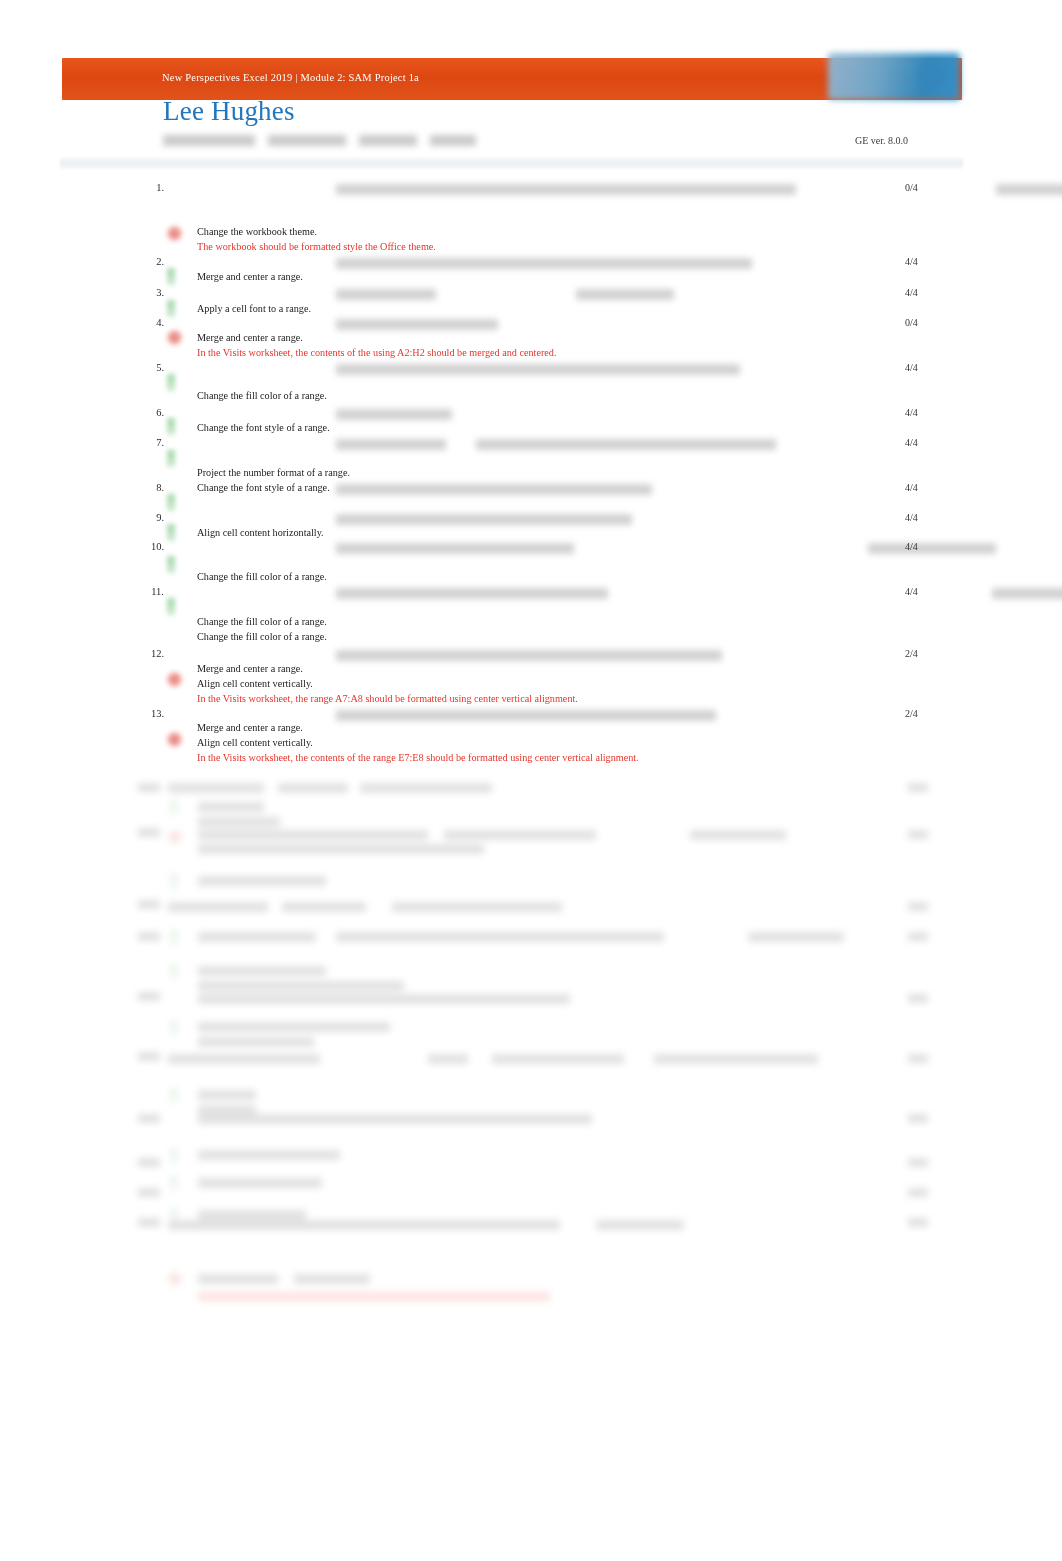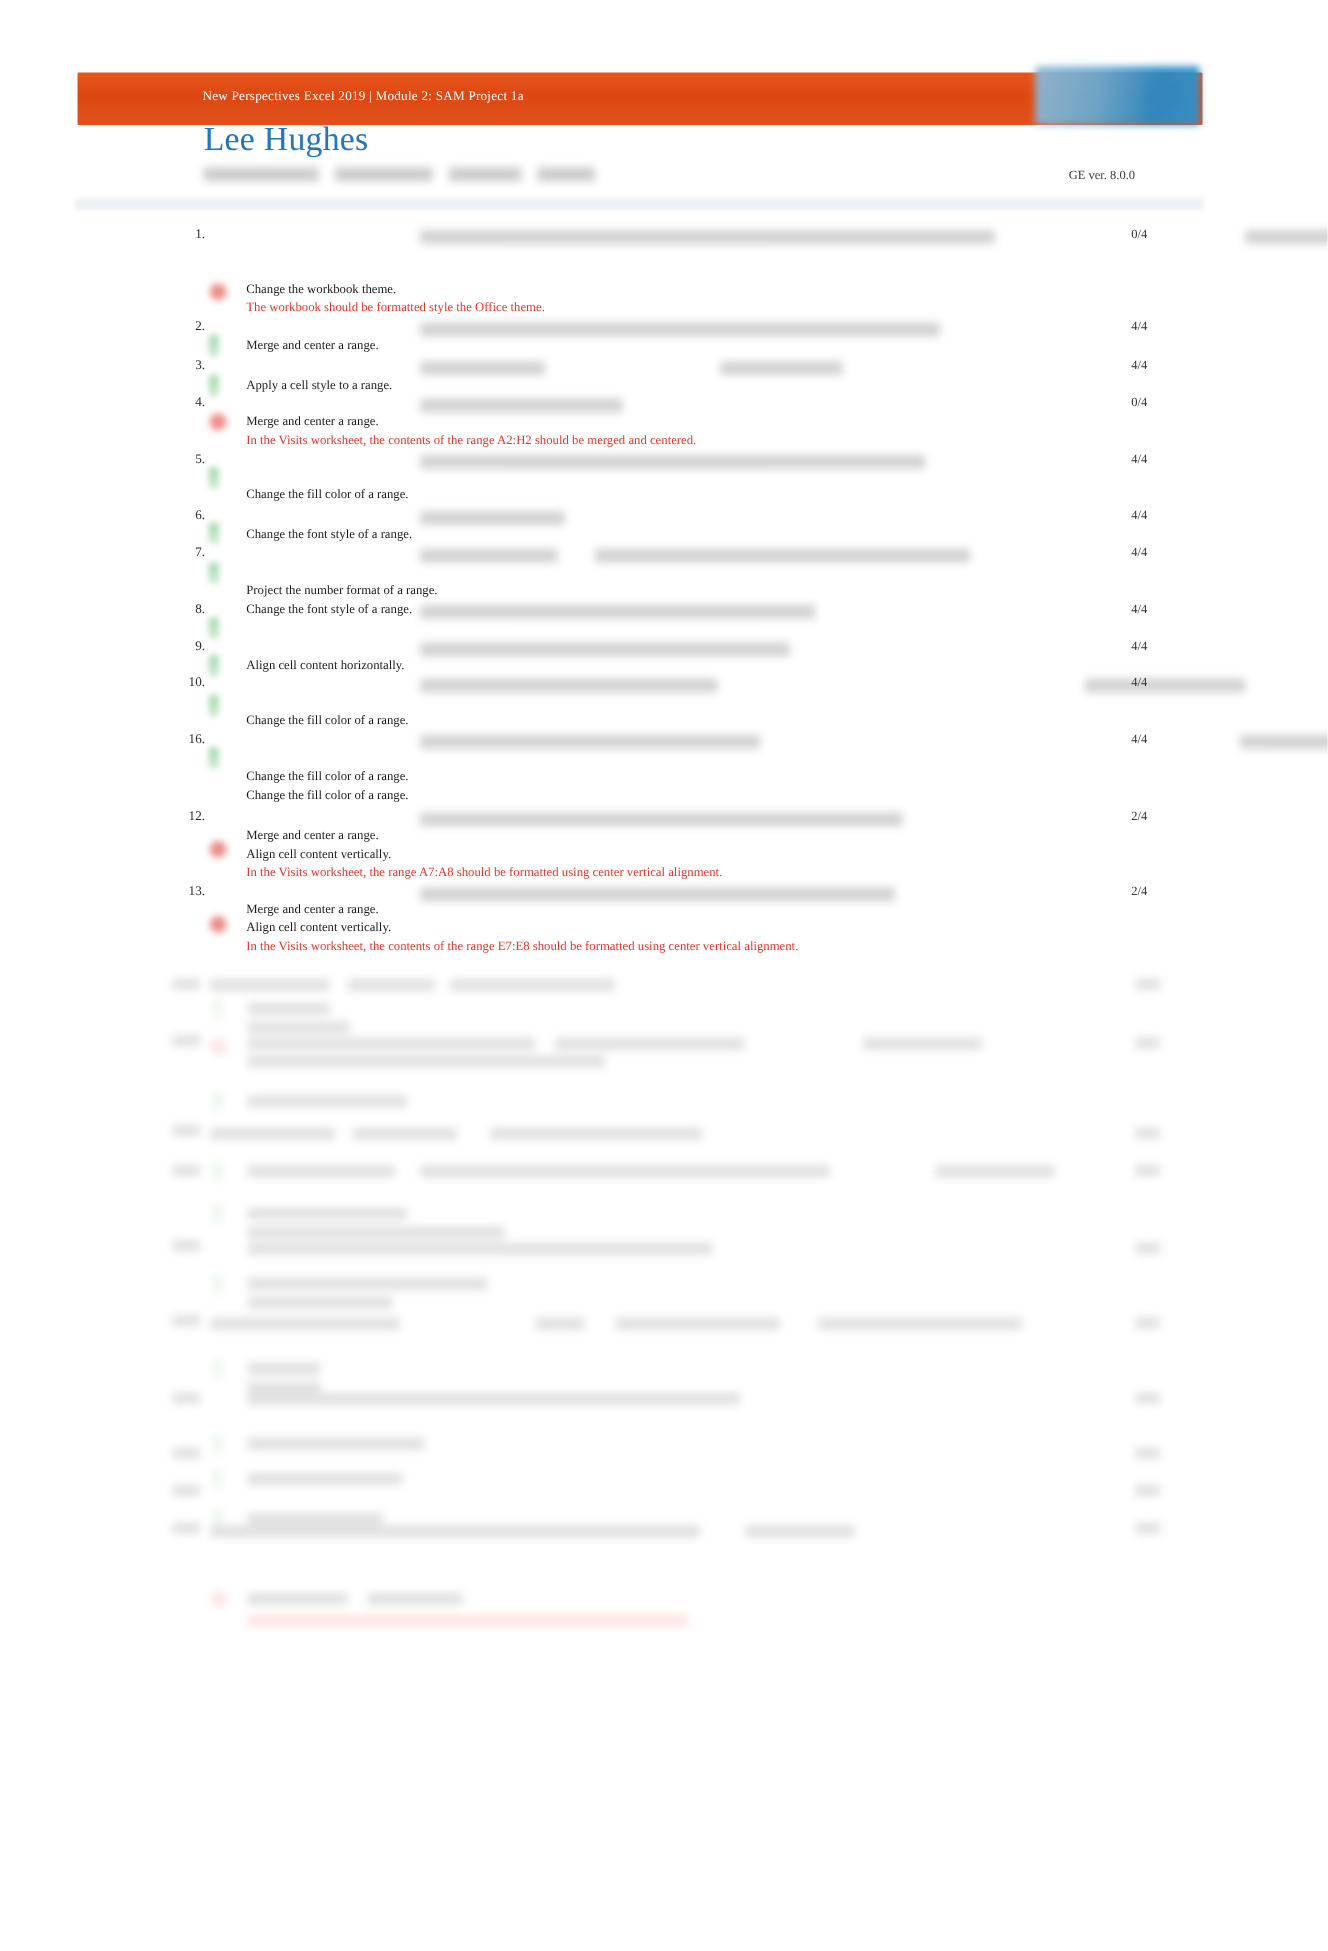--- a/index.html
+++ b/index.html
@@ -104,29 +104,29 @@
       <div class="score" style="top: 256px;">4/4</div>
       <div class="icon good" style="top: 268px;"></div>
       <div class="sub" style="top: 271px;">Merge and center a range.</div>
       <div class="num" style="left: 140px; top: 287px;">3.</div>
       <div class="blurtitle" style="left: 0px; top: 287px; position: absolute; width: 1062px; height: 16px;">
         <i style="margin-left: 168px; width: 100px; margin-right: 0px; position: absolute; left: 168px; top: 2px;"></i>
         <i style="margin-left: 288px; width: 98px; margin-right: 0px; position: absolute; left: 288px; top: 2px;"></i>
       </div>
       <div class="score" style="top: 287px;">4/4</div>
       <div class="icon good" style="top: 300px;"></div>
-      <div class="sub" style="top: 303px;">Apply a cell style to a range.</div>
+      <div class="sub" style="top: 303px;">Apply a cell font to a range.</div>
       <div class="num" style="left: 140px; top: 317px;">4.</div>
       <div class="blurtitle" style="left: 0px; top: 317px; position: absolute; width: 1062px; height: 16px;">
         <i style="margin-left: 168px; width: 162px; margin-right: 0px; position: absolute; left: 168px; top: 2px;"></i>
       </div>
       <div class="score" style="top: 317px;">0/4</div>
       <div class="icon bad" style="top: 330px;"></div>
       <div class="sub" style="top: 332px;">Merge and center a range.</div>
-      <div class="err" style="top: 347px;">In the Visits worksheet, the contents of the range A2:H2 should be merged and centered.</div>
+      <div class="err" style="top: 347px;">In the Visits worksheet, the contents of the using A2:H2 should be merged and centered.</div>
       <div class="num" style="left: 140px; top: 362px;">5.</div>
       <div class="blurtitle" style="left: 0px; top: 362px; position: absolute; width: 1062px; height: 16px;">
         <i style="margin-left: 168px; width: 404px; margin-right: 0px; position: absolute; left: 168px; top: 2px;"></i>
       </div>
       <div class="score" style="top: 362px;">4/4</div>
       <div class="icon good" style="top: 374px;"></div>
       <div class="sub" style="top: 390px;">Change the fill color of a range.</div>
       <div class="num" style="left: 140px; top: 407px;">6.</div>
       <div class="blurtitle" style="left: 0px; top: 407px; position: absolute; width: 1062px; height: 16px;">
         <i style="margin-left: 168px; width: 116px; margin-right: 0px; position: absolute; left: 168px; top: 2px;"></i>
@@ -157,21 +157,21 @@
       <div class="icon good" style="top: 524px;"></div>
       <div class="sub" style="top: 527px;">Align cell content horizontally.</div>
       <div class="num" style="left: 140px; top: 541px;">10.</div>
       <div class="blurtitle" style="left: 0px; top: 541px; position: absolute; width: 1062px; height: 16px;">
         <i style="margin-left: 168px; width: 238px; margin-right: 0px; position: absolute; left: 168px; top: 2px;"></i>
         <i style="margin-left: 434px; width: 128px; margin-right: 0px; position: absolute; left: 434px; top: 2px;"></i>
       </div>
       <div class="score" style="top: 541px;">4/4</div>
       <div class="icon good" style="top: 556px;"></div>
       <div class="sub" style="top: 571px;">Change the fill color of a range.</div>
-      <div class="num" style="left: 140px; top: 586px;">16.</div>
+      <div class="num" style="left: 140px; top: 586px;">11.</div>
       <div class="blurtitle" style="left: 0px; top: 586px; position: absolute; width: 1062px; height: 16px;">
         <i style="margin-left: 168px; width: 272px; margin-right: 0px; position: absolute; left: 168px; top: 2px;"></i>
         <i style="margin-left: 496px; width: 128px; margin-right: 0px; position: absolute; left: 496px; top: 2px;"></i>
       </div>
       <div class="score" style="top: 586px;">4/4</div>
       <div class="icon good" style="top: 598px;"></div>
       <div class="sub" style="top: 616px;">Change the fill color of a range.</div>
       <div class="sub" style="top: 631px;">Change the fill color of a range.</div>
       <div class="num" style="left: 140px; top: 648px;">12.</div>
       <div class="blurtitle" style="left: 0px; top: 648px; position: absolute; width: 1062px; height: 16px;">

